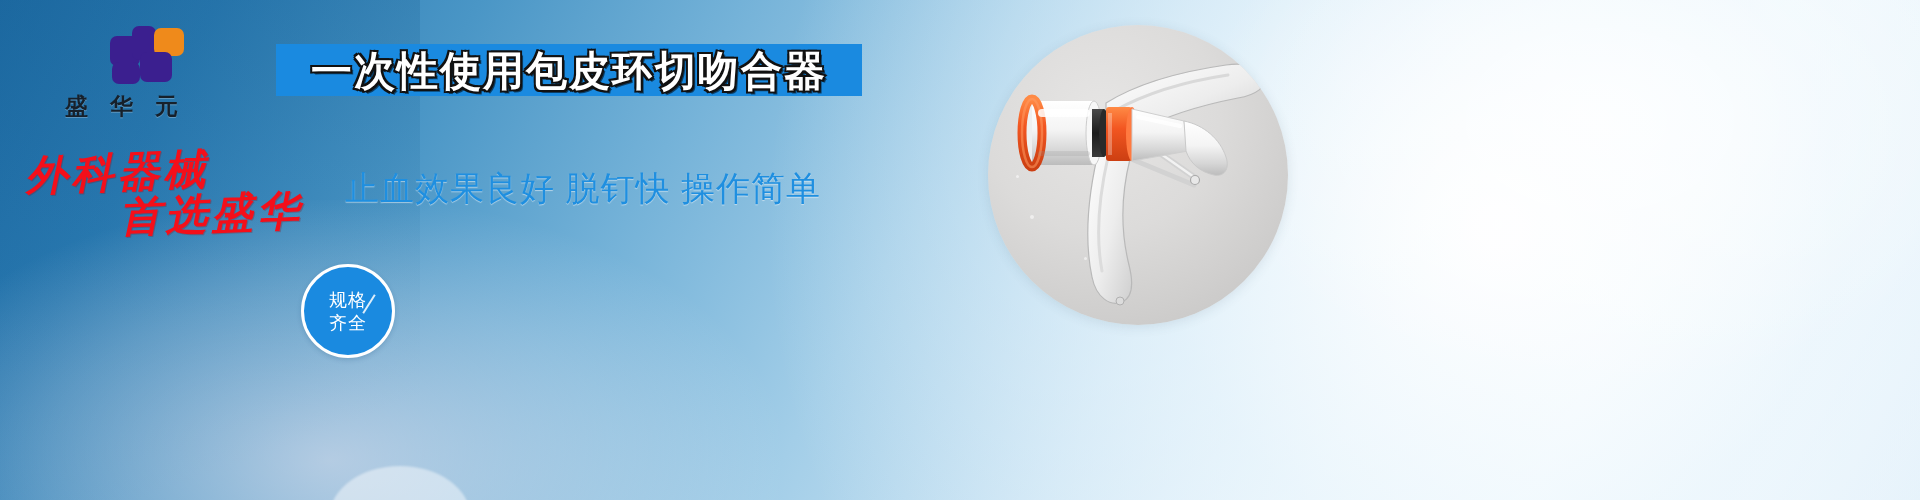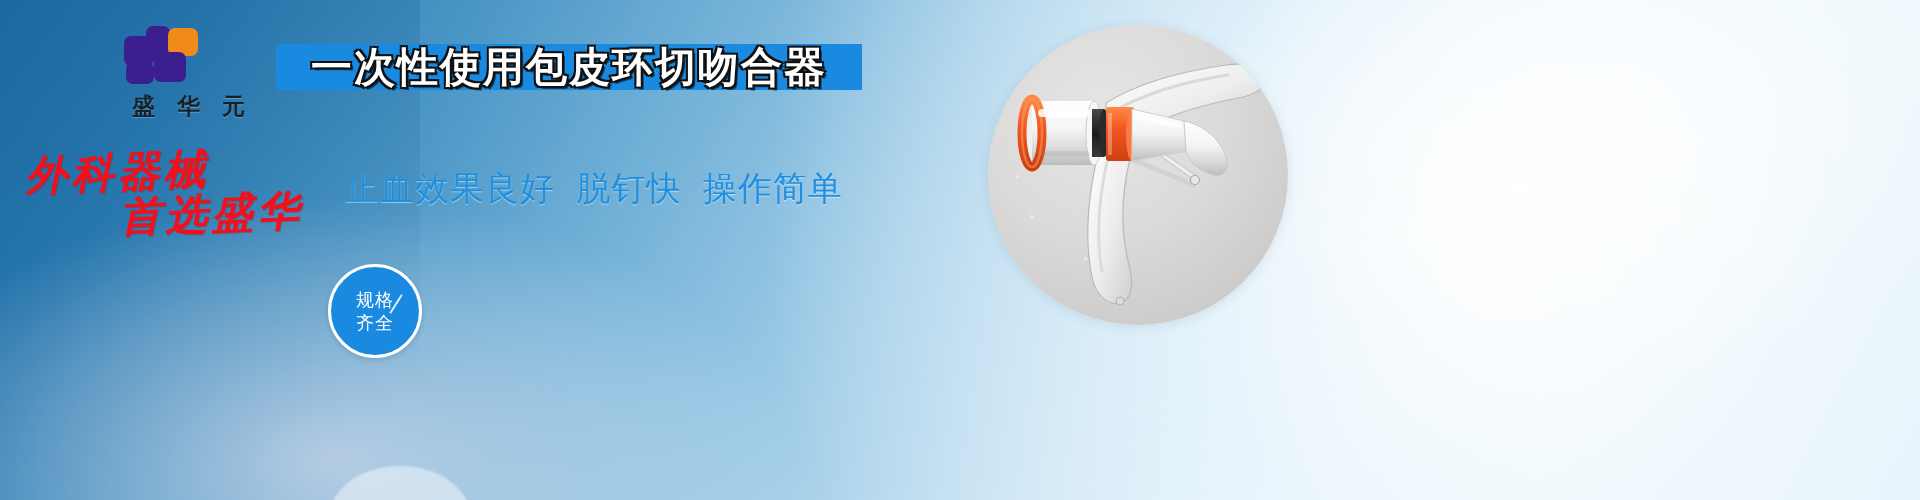--- a/index.html
+++ b/index.html
@@ -44,22 +44,22 @@
   }
   .haze-left-dark {
     position:absolute; left:0; top:0;
     width:420px; height:500px;
     background:linear-gradient(160deg, rgba(20,90,140,0.30) 0%, rgba(20,90,140,0.10) 55%, rgba(20,90,140,0) 85%);
     pointer-events:none;
   }
 
   
   .logo-block {
-    position:absolute; left:72px; top:26px;
-    width:180px; text-align:right;
+    position:absolute; left:58px; top:26px;
+    width:180px; text-align:left;
   }
   .logo-mark {
     position:relative;
     width:76px; height:62px;
     margin:0 auto 6px auto;
   }
   .logo-mark i { position:absolute; display:block; border-radius:7px; }
   .lm-a { left:0;   top:10px; width:30px; height:30px; background:#3b1f8f; }
   .lm-b { left:22px; top:0;   width:24px; height:34px; background:#3b1f8f; }
   .lm-c { left:44px; top:2px;  width:30px; height:28px; background:#ef8a1b; }
@@ -88,52 +88,52 @@
     letter-spacing:4px;
     text-shadow:1px 1px 0 rgba(150,0,0,0.25);
     transform:rotate(-2.2deg);
   }
   .slogan .l1 { display:block; padding-left:4px; }
   .slogan .l2 { display:block; padding-left:96px; margin-top:-2px; }
 
   
   .title-bar {
     position:absolute; left:276px; top:44px;
-    width:586px; height:46px;
+    width:586px; height:52px;
     background:#1a8ae0;
-    display:flex; align-items:center; justify-content:center;
+    display:flex; align-items:flex-start; justify-content:center;
   }
   .title-text {
     font-family:"DejaVu Sans","Liberation Sans",sans-serif;
     font-size:41px; font-weight:700;
     color:#ffffff;
     letter-spacing:2px;
     white-space:nowrap;
     -webkit-text-stroke:3px #111;
     paint-order:stroke fill;
     text-shadow:
       2px 2px 0 #111, -2px -2px 0 #111,
       2px -2px 0 #111, -2px 2px 0 #111,
       3px 3px 0 rgba(0,0,0,0.55);
   }
 
   
   .subtitle {
     position:absolute; left:345px; top:166px;
-    font-family:Liberation Mono, monospace;
+    font-family:Liberation Sans, sans-serif;
     font-size:34px; font-weight:400;
     color:#1f8fe0;
     letter-spacing:1px;
     white-space:nowrap;
     text-shadow:0 1px 1px rgba(255,255,255,0.5);
   }
 
   
   .badges {
-    position:absolute; left:328px; top:264px;
+    position:absolute; left:301px; top:264px;
     display:flex; 
   }
   .badge {
     position:relative;
     width:94px; height:94px;
     border-radius:50%;
     background:#1a8ae0;
     border:3px solid #ffffff;
     box-shadow:0 2px 5px rgba(0,60,110,0.18);
     display:flex; flex-direction:column;

